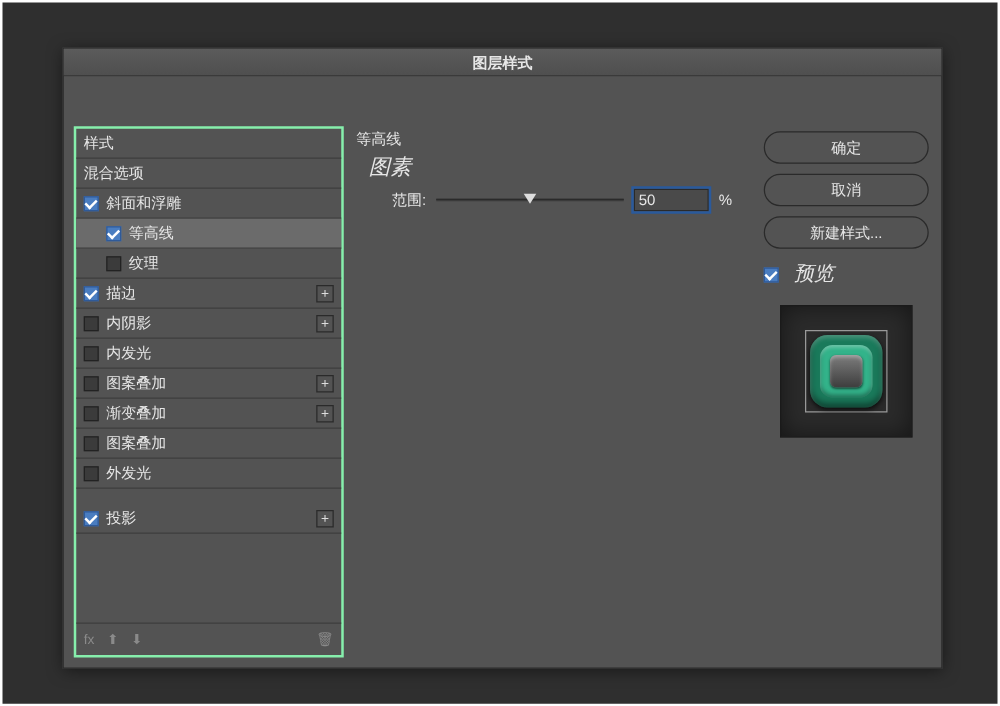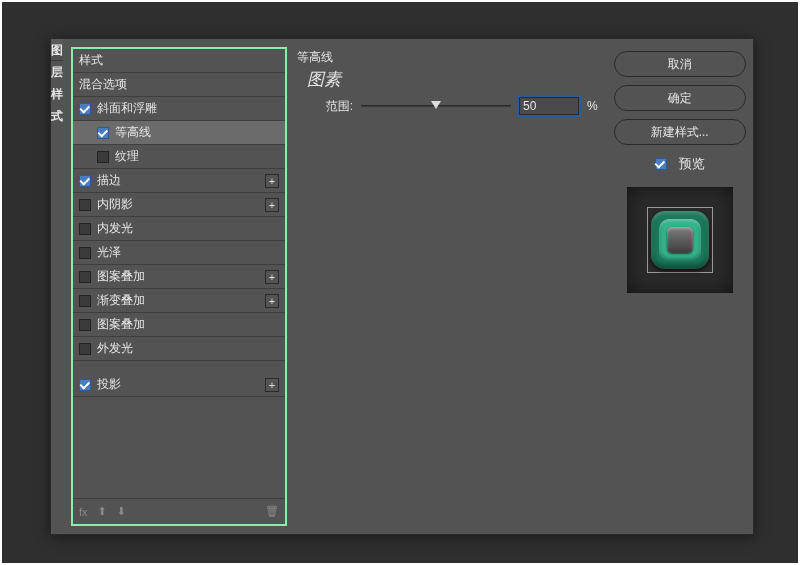--- a/index.html
+++ b/index.html
@@ -14,21 +14,23 @@
     background: #2f2f2f;
     padding: 24px;
   }
   .dialog {
     position: absolute;
     left: 48px; top: 36px;
     width: 704px; height: 497px;
     background: #535353;
     border: 1px solid #2a2a2a;
     display: flex;
+    flex-direction: column;
     box-shadow: 0 2px 12px rgba(0,0,0,0.5);
+    gap: 32px;
   }
   .titlebar {
     height: 22px;
     background: linear-gradient(#5b5b5b,#4f4f4f);
     border-bottom: 1px solid #3a3a3a;
     text-align: center;
     color: #e6e6e6;
     font-size: 12px;
     line-height: 22px;
     font-weight: bold;
@@ -175,22 +177,22 @@
     height: 26px;
     border: 1px solid #2a2a2a;
     border-radius: 13px;
     background: #535353;
     color: #e6e6e6;
     font-size: 12px;
     display:flex; align-items:center; justify-content:center;
     cursor: pointer;
   }
   .preview-row {
-    display:flex; align-items:center; justify-content:center;
-    gap:6px; color:#e6e6e6; font-size:13px; margin-top:2px;
+    display:flex; align-items:center; 
+    gap:6px; color:#e6e6e6; font-size:16px; margin-top:2px;font-style:italic;
   }
   .preview-box {
     margin: 6px auto 0;
     width: 106px; height: 106px;
     background: #2b2b2b;
     border: 1px solid #1a1a1a;
     display:flex; align-items:center; justify-content:center;
     box-shadow: inset 0 0 20px rgba(0,0,0,0.5);
   }
   .preview-inner {
@@ -265,24 +267,20 @@
               <span class="chk"></span>
               <span>内阴影</span>
               <span class="plus">+</span>
             </div>
             <div class="style-row">
               <span class="chk"></span>
               <span>内发光</span>
             </div>
             <div class="style-row">
               <span class="chk"></span>
-              <span>光泽</span>
-            </div>
-            <div class="style-row">
-              <span class="chk"></span>
               <span>图案叠加</span>
               <span class="plus">+</span>
             </div>
             <div class="style-row">
               <span class="chk"></span>
               <span>渐变叠加</span>
               <span class="plus">+</span>
             </div>
             <div class="style-row">
               <span class="chk"></span>
@@ -318,22 +316,22 @@
           <div class="slider">
             <div class="track"></div>
             <div id="range-handle" class="handle" style="left: 70px;"></div>
           </div>
           <input id="range-input" class="numfield" value="50" style="">
           <span>%</span>
         </div>
       </div>
 
       <div class="right-panel">
+        <div class="btn">确定</div>
         <div class="btn">取消</div>
-        <div class="btn">确定</div>
         <div class="btn">新建样式...</div>
         <div class="preview-row">
           <span id="pv-chk" class="chk checked"></span>
           <span>预览</span>
         </div>
         <div class="preview-box">
           <div class="preview-inner">
             <div class="shape-outer">
                 <div class="shape-mid">
                   <div class="shape-in"></div>

